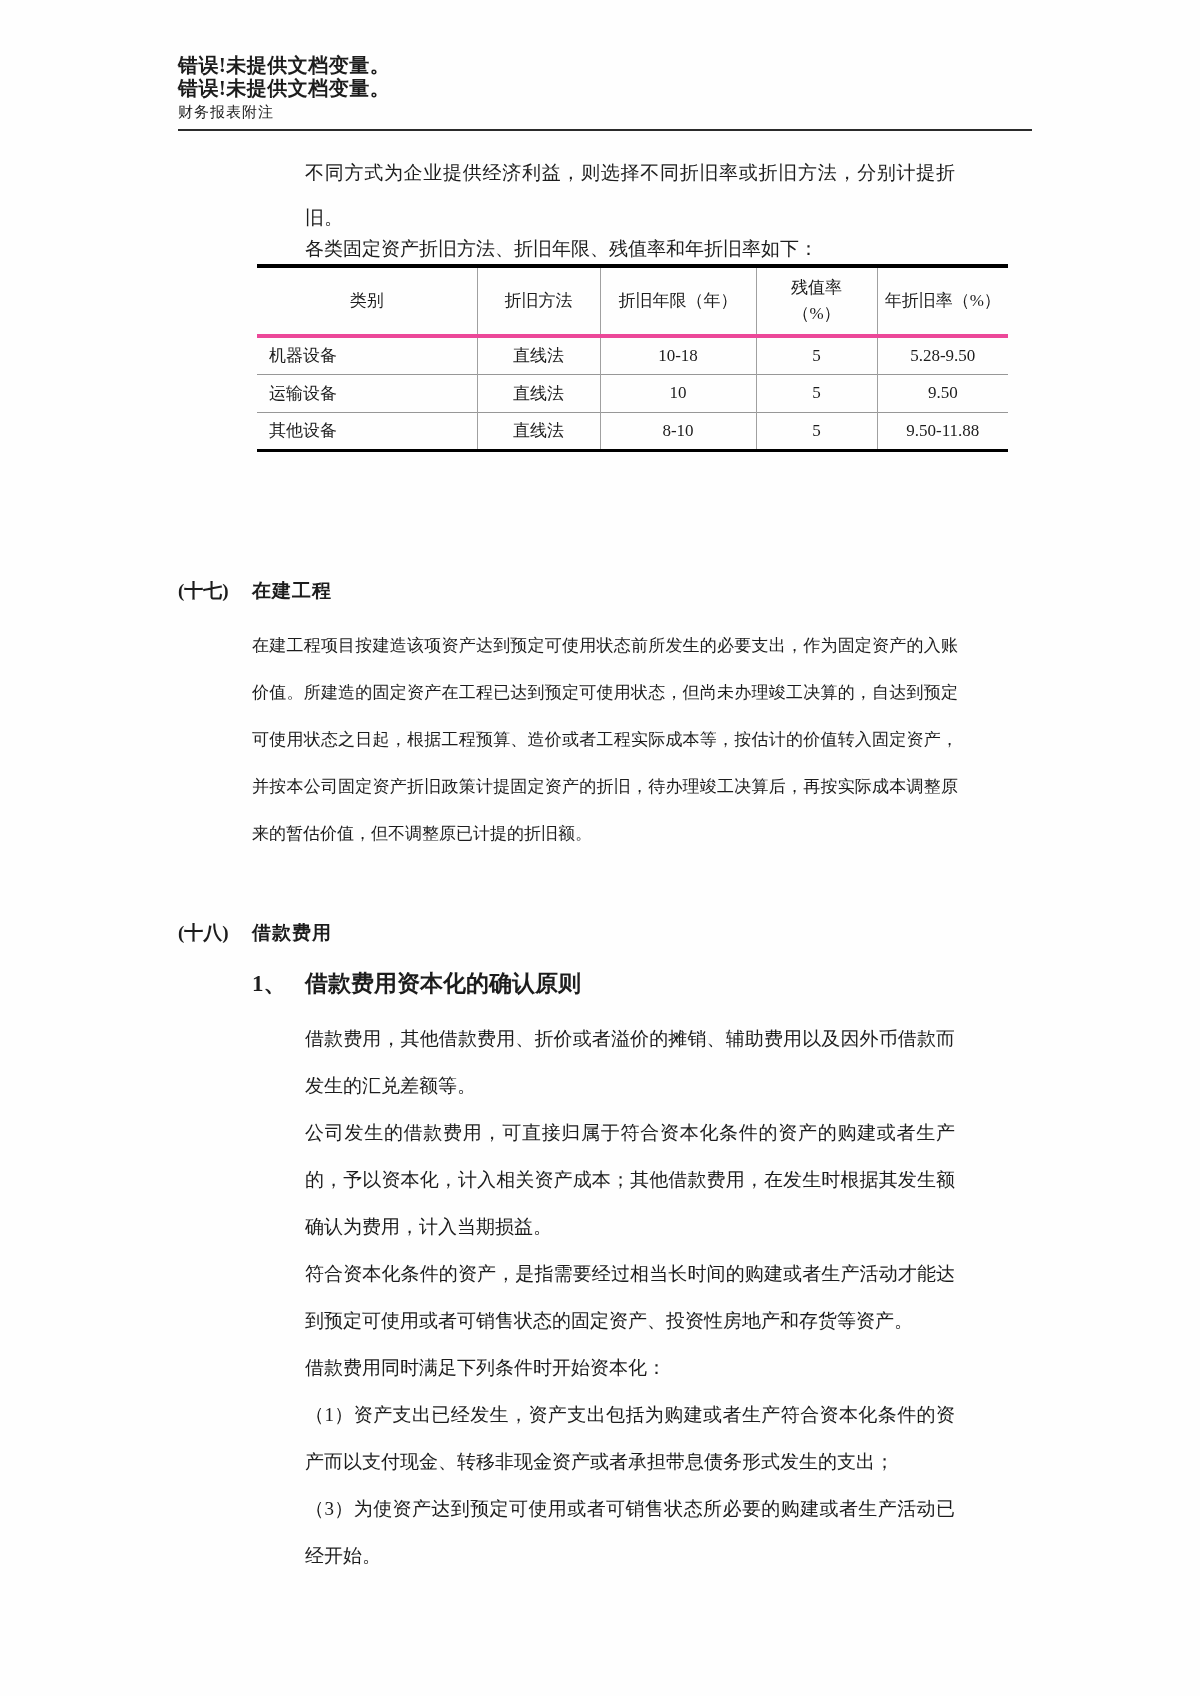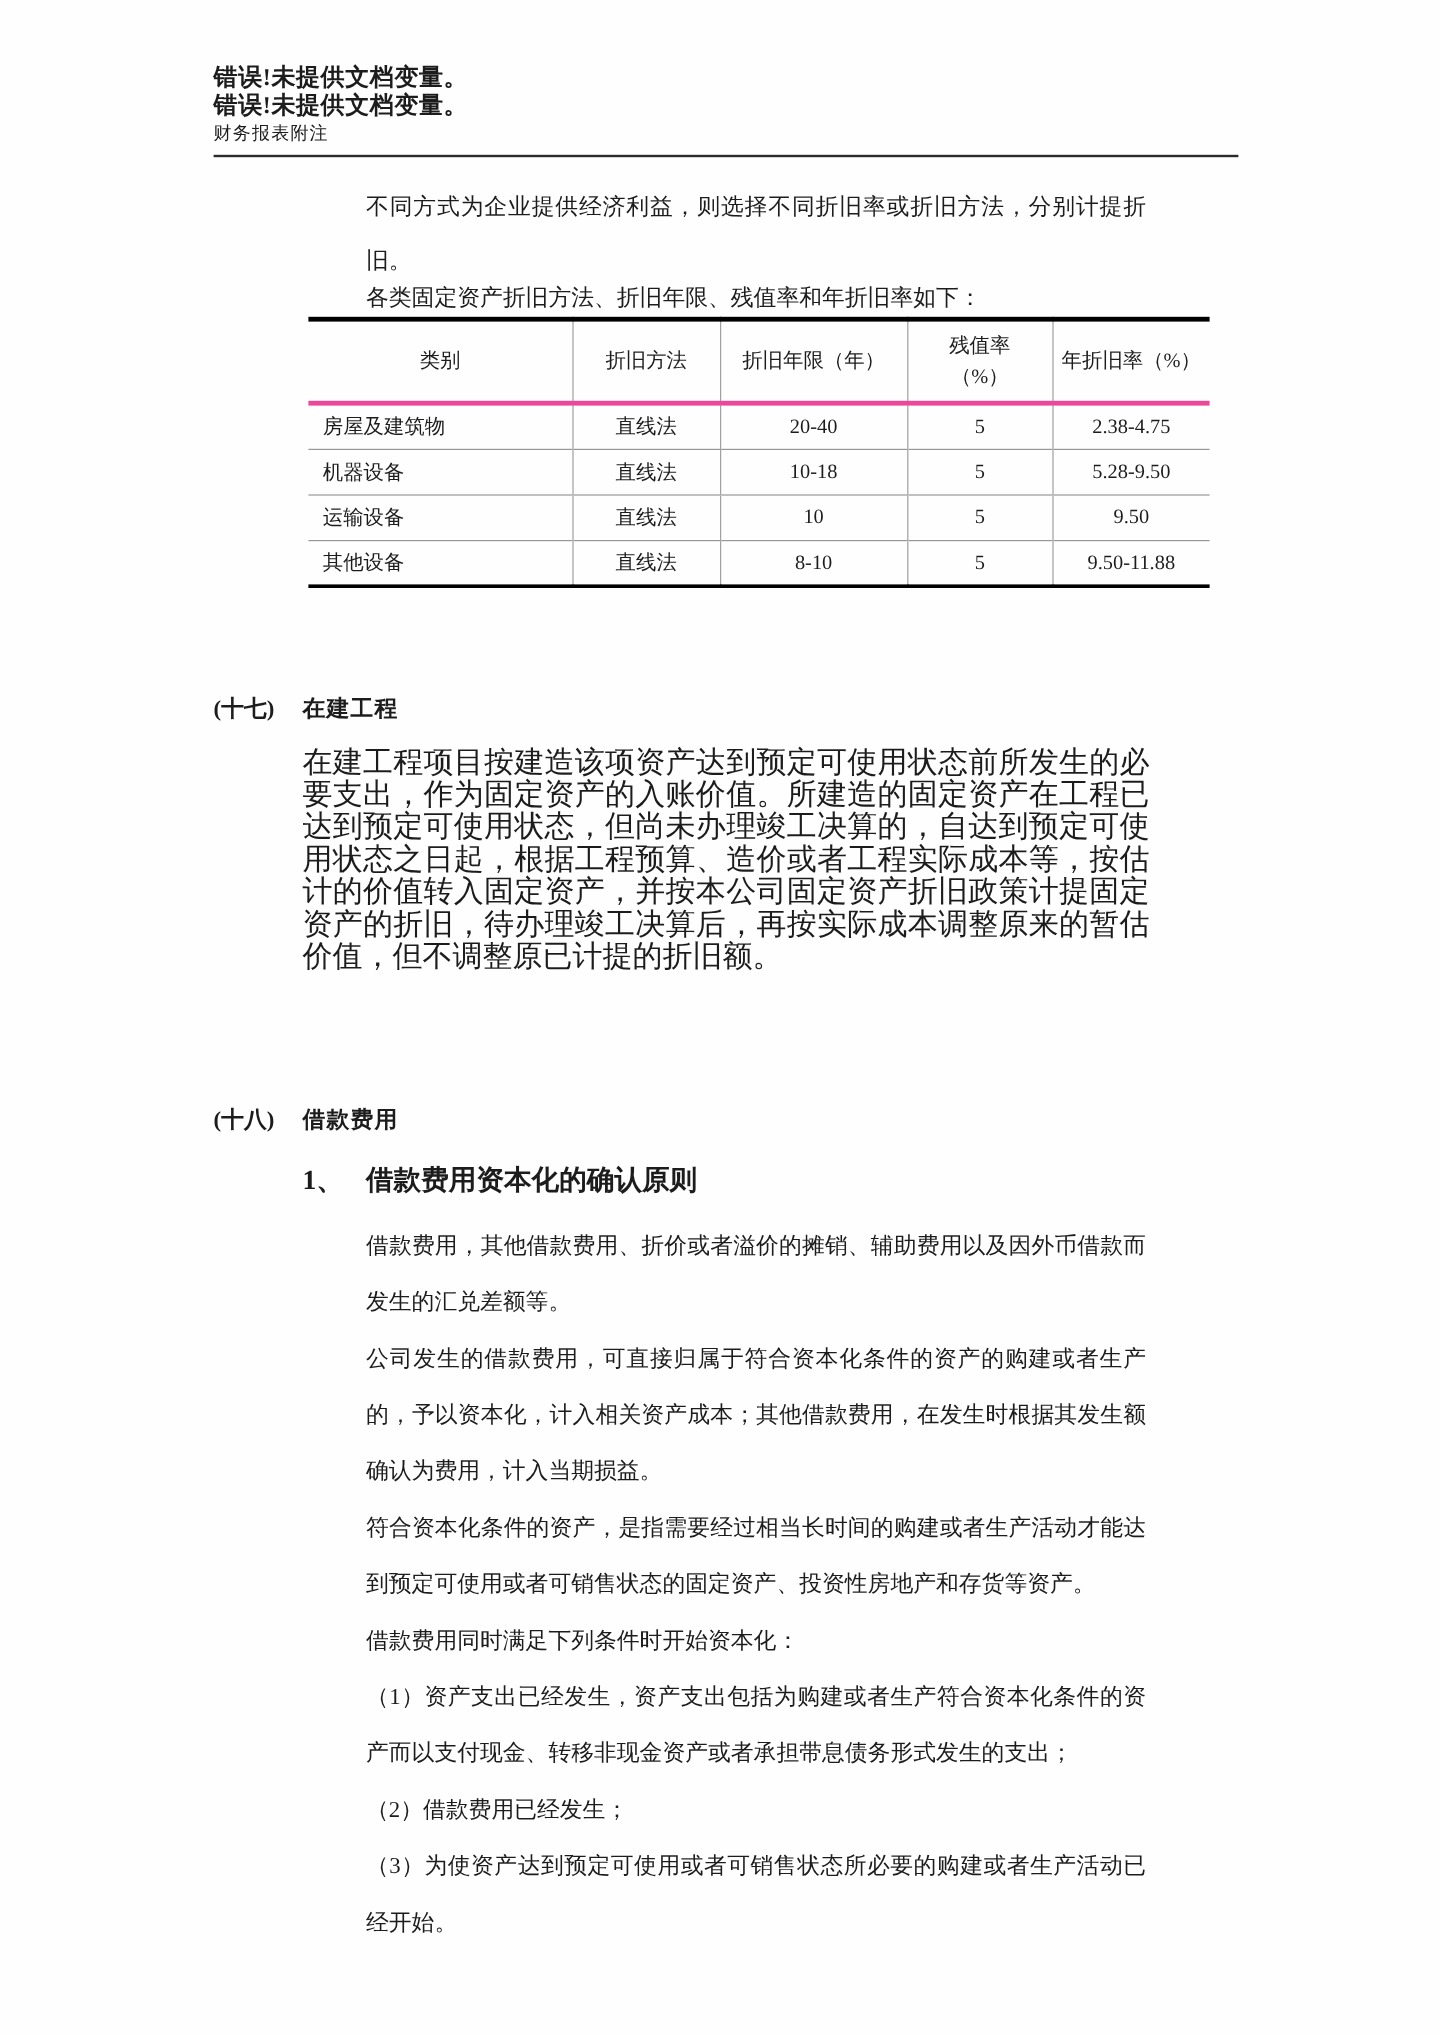--- a/index.html
+++ b/index.html
@@ -33,21 +33,21 @@
   .dep-table th,.dep-table td{font-weight:normal;vertical-align:middle;text-align:center;padding:0;}
   .dep-table th+th,.dep-table td+td{border-left:1px solid #a0a0a0;}
   .dep-table .col-category{text-align:left;padding-left:12px;}
   .dep-table th.col-category{text-align:center;padding-left:0;}
   .hdr-line{line-height:26px;}
   
   .section-heading{position:absolute;left:178px;font-size:19px;}
   .section-heading .sec-num{display:inline-block;width:74px;font-weight:bold;}
   .section-heading .sec-title{font-weight:bold;letter-spacing:1px;}
   .sec17-para{position:absolute;left:252px;top:622px;width:706px;
-    font-size:25px;line-height:27px;text-align:justify;}
+    font-size:17px;line-height:47px;text-align:justify;}
   .item-heading{position:absolute;left:252px;top:968px;font-size:23px;font-weight:bold;}
   .item-heading .item-num{display:inline-block;width:53px;}
   .item-body{position:absolute;left:305px;top:1015px;width:650px;
     font-size:19px;line-height:47px;text-align:justify;}
   .item-body p{margin:0;padding:0;}
 </style>
 </head>
 <body>
 
 <div class="page">
@@ -85,27 +85,20 @@
           <div class="hdr-line">残值率</div>
           <div class="hdr-line">（%）</div>
         </th>
         <th>
           <div class="hdr-line">年折旧率（%）</div>
         </th>
       </tr>
     </thead>
     <tbody>
       <tr>
-        <td class="col-category">房屋及建筑物</td>
-        <td>直线法</td>
-        <td>20-40</td>
-        <td>5</td>
-        <td>2.38-4.75</td>
-      </tr>
-      <tr>
         <td class="col-category">机器设备</td>
         <td>直线法</td>
         <td>10-18</td>
         <td>5</td>
         <td>5.28-9.50</td>
       </tr>
       <tr>
         <td class="col-category">运输设备</td>
         <td>直线法</td>
         <td>10</td>
@@ -134,17 +127,16 @@
   <div class="item-heading">
     <span class="item-num">1、</span><span>借款费用资本化的确认原则</span>
   </div>
 
   <div class="item-body">
     <p>借款费用，其他借款费用、折价或者溢价的摊销、辅助费用以及因外币借款而发生的汇兑差额等。</p>
     <p>公司发生的借款费用，可直接归属于符合资本化条件的资产的购建或者生产的，予以资本化，计入相关资产成本；其他借款费用，在发生时根据其发生额确认为费用，计入当期损益。</p>
     <p>符合资本化条件的资产，是指需要经过相当长时间的购建或者生产活动才能达到预定可使用或者可销售状态的固定资产、投资性房地产和存货等资产。</p>
     <p>借款费用同时满足下列条件时开始资本化：</p>
     <p>（1）资产支出已经发生，资产支出包括为购建或者生产符合资本化条件的资产而以支付现金、转移非现金资产或者承担带息债务形式发生的支出；</p>
-    <p>（2）借款费用已经发生；</p>
     <p>（3）为使资产达到预定可使用或者可销售状态所必要的购建或者生产活动已经开始。</p>
   </div>
 
 </div>
 
 </body></html>

